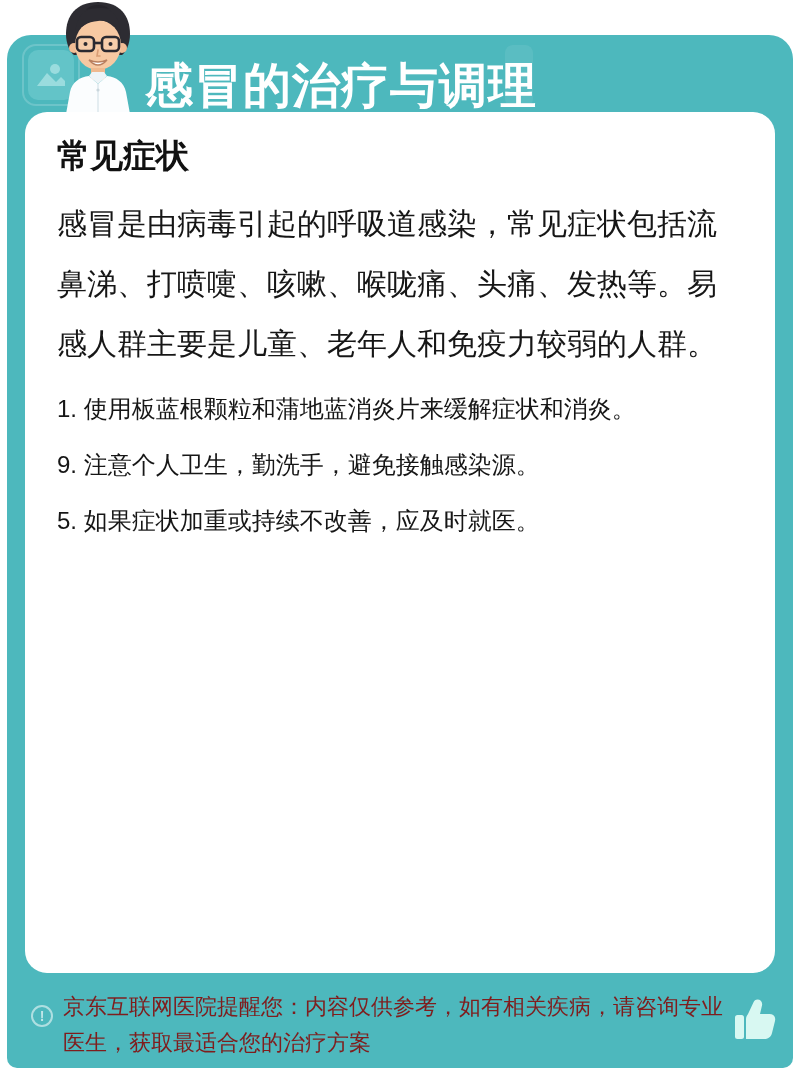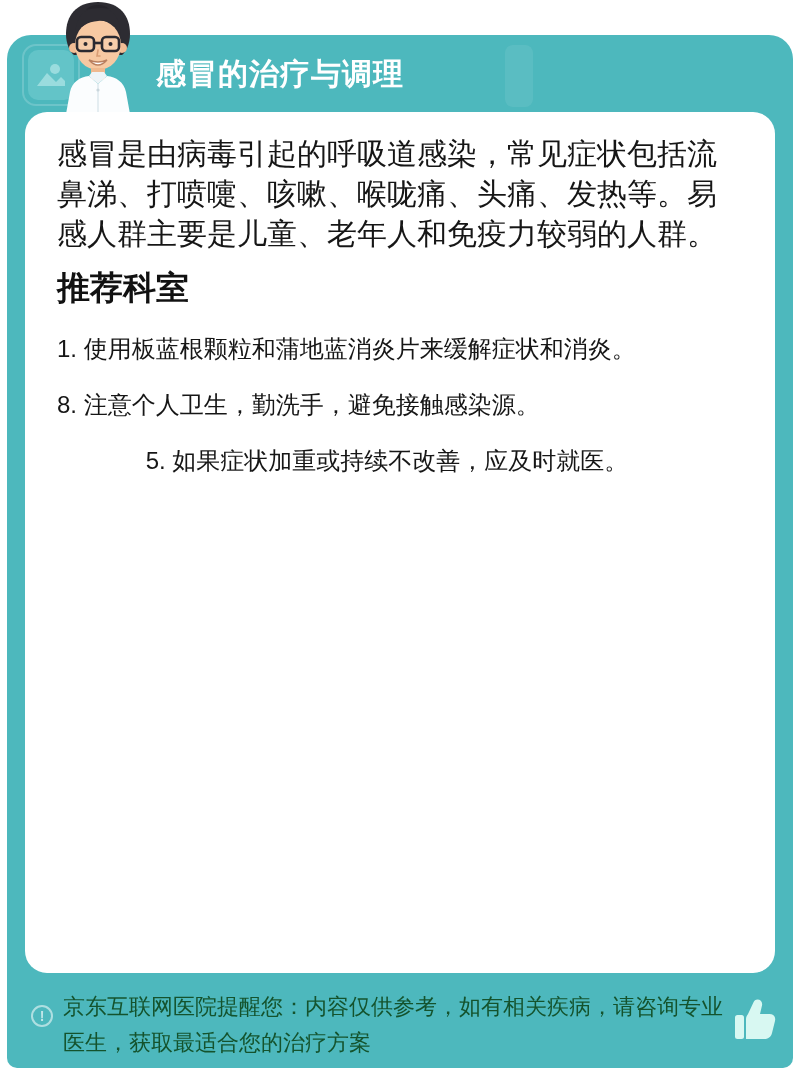--- a/index.html
+++ b/index.html
@@ -37,22 +37,22 @@
     width: 28px; height: 62px;
     background: rgba(255,255,255,0.08);
     border-radius: 8px;
   }
   .avatar {
     position: absolute; left: 46px; top: 0px;
     width: 104px; height: 114px;
     z-index: 2;
   }
   .header-title {
-    position: absolute; left: 156px; top: 54px;
-    font-size: 30px; font-weight: 700;
+    position: absolute; left: 145px; top: 54px;
+    font-size: 48px; font-weight: 700;
     color: #ffffff; letter-spacing: 1px;
     z-index: 1;
   }
   .card {
     position: absolute; left: 25px; top: 112px;
     width: 750px; height: 861px;
     background: #ffffff;
     border-radius: 22px;
     padding: 22px 32px 26px 32px;
     z-index: 3;
@@ -60,28 +60,28 @@
   }
   .card-inner { width: 660px; }
   .card h2 {
     font-size: 33px; font-weight: 700;
     line-height: 44px;
     margin: 8px 0 16px 0;
     color: #111111;
   }
   .card h2:first-child { margin-top: 0; }
   .card p.body {
-    font-size: 30px; line-height: 40px;
+    font-size: 30px; line-height: 60px;
     margin: 0 0 12px 0;
   }
   .card p.list-item {
     font-size: 24px; line-height: 46px;
     margin: 0 0 10px 0;
   }
-  .card p.list-item:last-child { margin-bottom: 12px; text-align: center; }
+  .card p.list-item:last-child { margin-bottom: 12px; }
   .footer {
     position: absolute; left: 7px; top: 983px;
     width: 786px; height: 85px;
     display: flex; align-items: flex-start;
     padding: 0 18px 0 24px;
     z-index: 1;
   }
   .info-icon {
     flex: 0 0 auto;
     width: 22px; height: 22px;
@@ -89,21 +89,21 @@
     border: 2px solid rgba(255,255,255,0.55);
     border-radius: 50%;
     color: rgba(255,255,255,0.65);
     font-size: 14px; font-weight: 700;
     display: flex; align-items: center; justify-content: center;
   }
   .disclaimer {
     flex: 0 0 662px;
     width: 662px;
     font-size: 22px; line-height: 36px;
-    color: #14532d;
+    color: #7f1d1d;
     padding-top: 6px;
   }
   .thumb {
     flex: 0 0 auto;
     margin-left: 6px; margin-top: 14px;
   }
 </style>
 </head>
 <body>
 
@@ -145,26 +145,26 @@
   <path d="M20 114 L24 92 C26 82 34 77 43 76 L52 84 L61 76 C70 77 78 82 80 92 L84 114 Z" fill="#fbfdfe"></path>
   <path d="M43 76 L52 84 L61 76 L58 72 L46 72 Z" fill="#eef4f7"></path>
   <line x1="52" y1="84" x2="52" y2="114" stroke="#dde7ec" stroke-width="1.5"></line>
   <circle cx="52" cy="90" r="1.6" fill="#c9d6dc"></circle>
 </svg>
 
 <div class="header-title">感冒的治疗与调理</div>
 
 <div class="card">
   <div class="card-inner">
+    <h2>常见症状</h2>
     <p class="body">感冒是由病毒引起的呼吸道感染，常见症状包括流鼻涕、打喷嚏、咳嗽、喉咙痛、头痛、发热等。易感人群主要是儿童、老年人和免疫力较弱的人群。</p>
 
-    <h2>推荐科室</h2>
 
     <p class="list-item">1. 使用板蓝根颗粒和蒲地蓝消炎片来缓解症状和消炎。</p>
-    <p class="list-item">8. 注意个人卫生，勤洗手，避免接触感染源。</p>
+    <p class="list-item">9. 注意个人卫生，勤洗手，避免接触感染源。</p>
     <p class="list-item">5. 如果症状加重或持续不改善，应及时就医。</p>
   </div>
 </div>
 
 <div class="footer">
   <div class="info-icon">!</div>
   <div class="disclaimer">京东互联网医院提醒您：内容仅供参考，如有相关疾病，请咨询专业医生，获取最适合您的治疗方案</div>
   <div class="thumb">
     <svg width="48" height="46" viewBox="0 0 48 46">
       <rect x="4" y="18" width="9" height="24" rx="2.5" fill="#d8f8f2"></rect>

